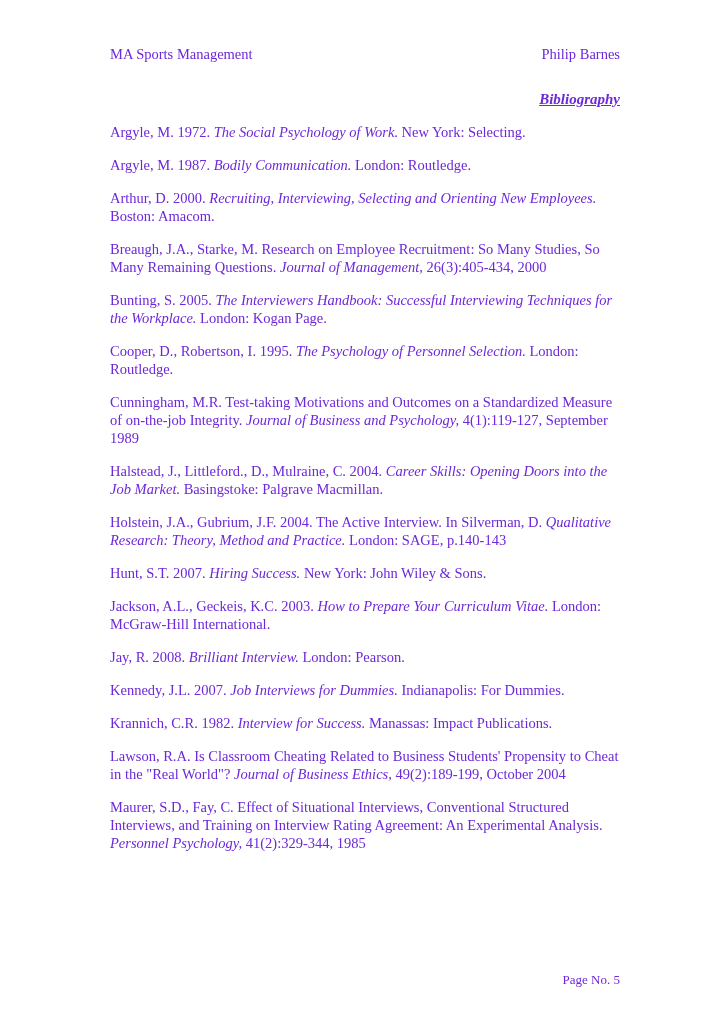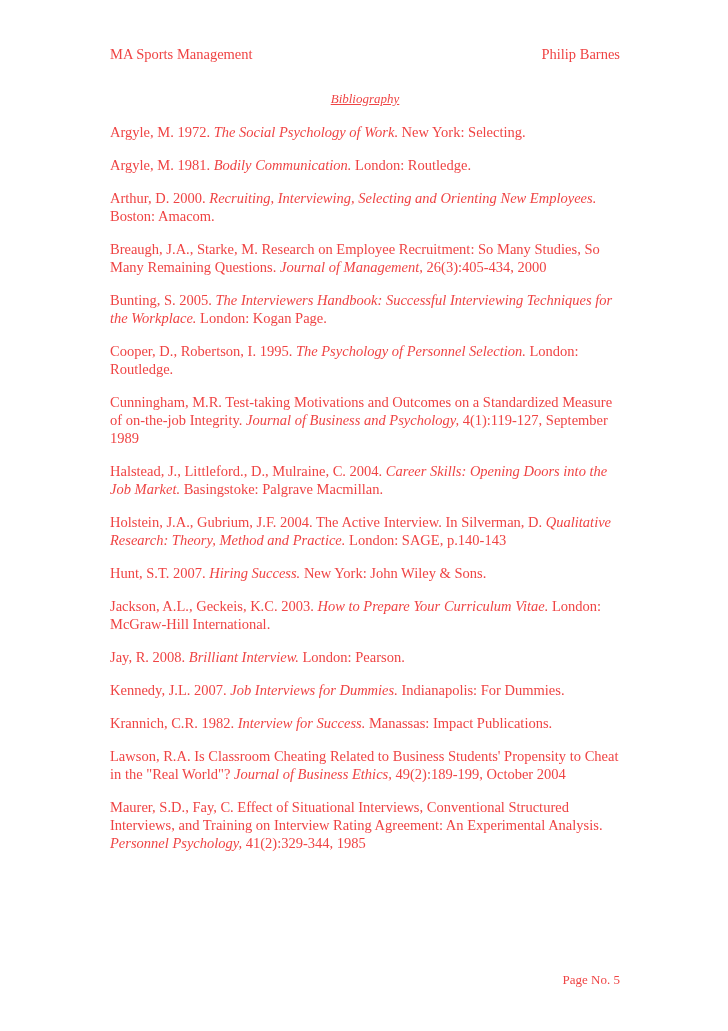--- a/index.html
+++ b/index.html
@@ -1,43 +1,43 @@
 <!DOCTYPE html>
 <html><head>
 <meta charset="utf-8">
 <style>
   html, body { margin: 0; padding: 0; background: #ffffff; }
   .page {
     position: relative;
     width: 728px;
     height: 1031px;
     background: #ffffff;
-    color: #ef4444;
+    color: #6d28d9;
     font-family: "Liberation Serif", "DejaVu Serif", serif;
     font-size: 14.5px;
     line-height: 18px;
     overflow: hidden;
     box-sizing: border-box;
   }
   .content {
     position: absolute;
     left: 110px;
     top: 45px;
     width: 510px;
   }
   .header-row {
     display: flex;
     justify-content: space-between;
     align-items: baseline;
   }
   .doc-title {
     display: block;
-    text-align: center;
-    font-size: 13px;
-    font-weight: normal;
+    text-align: right;
+    font-size: 15px;
+    font-weight: bold;
     font-style: italic;
     text-decoration: underline;
     margin: 27px 0 15px 0;
     line-height: 18px;
   }
   .entries p.entry {
     margin: 0 0 15px 0;
     padding: 0;
   }
   .it { font-style: italic; }
@@ -53,21 +53,21 @@
 
 <div class="page">
   <div class="content">
     <div class="header-row">
       <span>MA Sports Management</span>
       <span>Philip Barnes</span>
     </div>
     <span class="doc-title">Bibliography</span>
     <div class="entries">
         <p class="entry"><span class="">Argyle, M. 1972. </span><span class="it">The Social Psychology of Work</span><span class="">. New York: Selecting.</span></p>
-        <p class="entry"><span class="">Argyle, M. 1981. </span><span class="it">Bodily Communication.</span><span class=""> London: Routledge.</span></p>
+        <p class="entry"><span class="">Argyle, M. 1987. </span><span class="it">Bodily Communication.</span><span class=""> London: Routledge.</span></p>
         <p class="entry"><span class="">Arthur, D. 2000. </span><span class="it">Recruiting, Interviewing, Selecting and Orienting New Employees.</span><span class=""> Boston: Amacom.</span></p>
         <p class="entry"><span class="">Breaugh, J.A., Starke, M. Research on Employee Recruitment: So Many Studies, So Many Remaining Questions. </span><span class="it">Journal of Management,</span><span class=""> 26(3):405-434, 2000</span></p>
         <p class="entry"><span class="">Bunting, S. 2005. </span><span class="it">The Interviewers Handbook: Successful Interviewing Techniques for the Workplace.</span><span class=""> London: Kogan Page.</span></p>
         <p class="entry"><span class="">Cooper, D., Robertson, I. 1995. </span><span class="it">The Psychology of Personnel Selection.</span><span class=""> London: Routledge.</span></p>
         <p class="entry"><span class="">Cunningham, M.R. Test-taking Motivations and Outcomes on a Standardized Measure of on-the-job Integrity. </span><span class="it">Journal of Business and Psychology,</span><span class=""> 4(1):119-127, September 1989</span></p>
         <p class="entry"><span class="">Halstead, J., Littleford., D., Mulraine, C. 2004. </span><span class="it">Career Skills: Opening Doors into the Job Market.</span><span class=""> Basingstoke: Palgrave Macmillan.</span></p>
         <p class="entry"><span class="">Holstein, J.A., Gubrium, J.F. 2004. The Active Interview. In Silverman, D. </span><span class="it">Qualitative Research: Theory, Method and Practice.</span><span class=""> London: SAGE, p.140-143</span></p>
         <p class="entry"><span class="">Hunt, S.T. 2007. </span><span class="it">Hiring Success.</span><span class=""> New York: John Wiley &amp; Sons.</span></p>
         <p class="entry"><span class="">Jackson, A.L., Geckeis, K.C. 2003. </span><span class="it">How to Prepare Your Curriculum Vitae.</span><span class=""> London: McGraw-Hill International.</span></p>
         <p class="entry"><span class="">Jay, R. 2008. </span><span class="it">Brilliant Interview.</span><span class=""> London: Pearson.</span></p>

